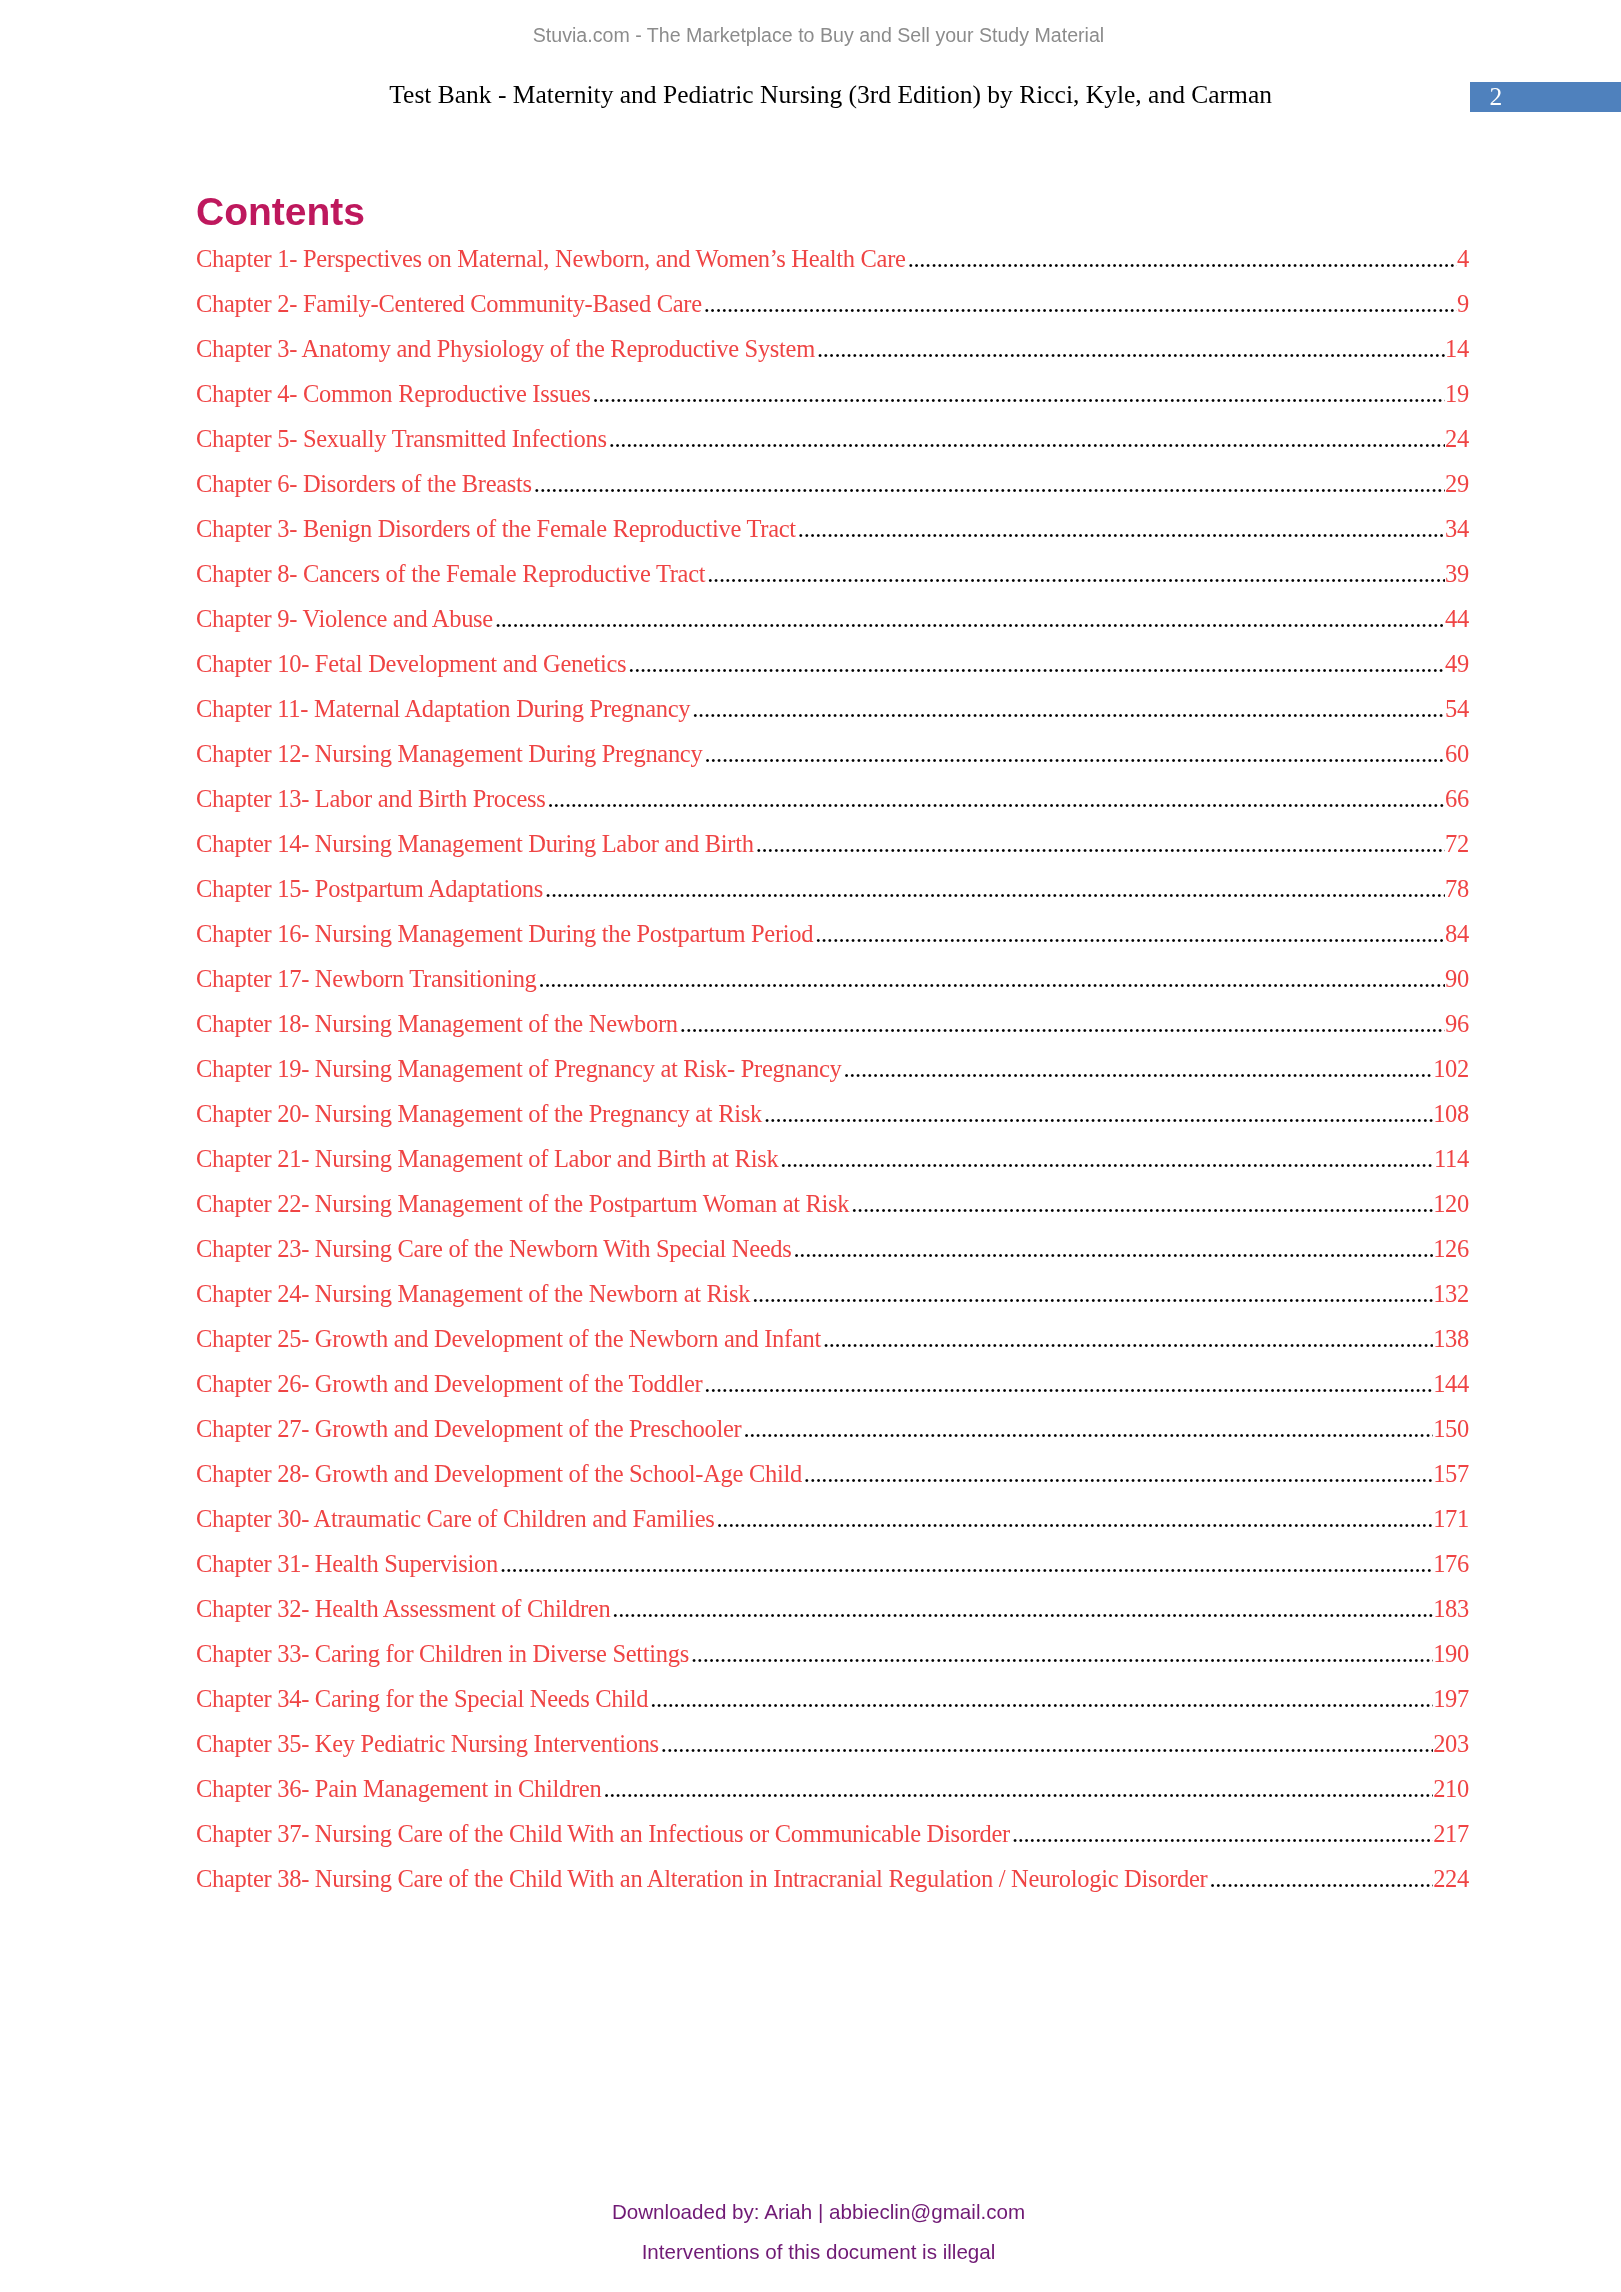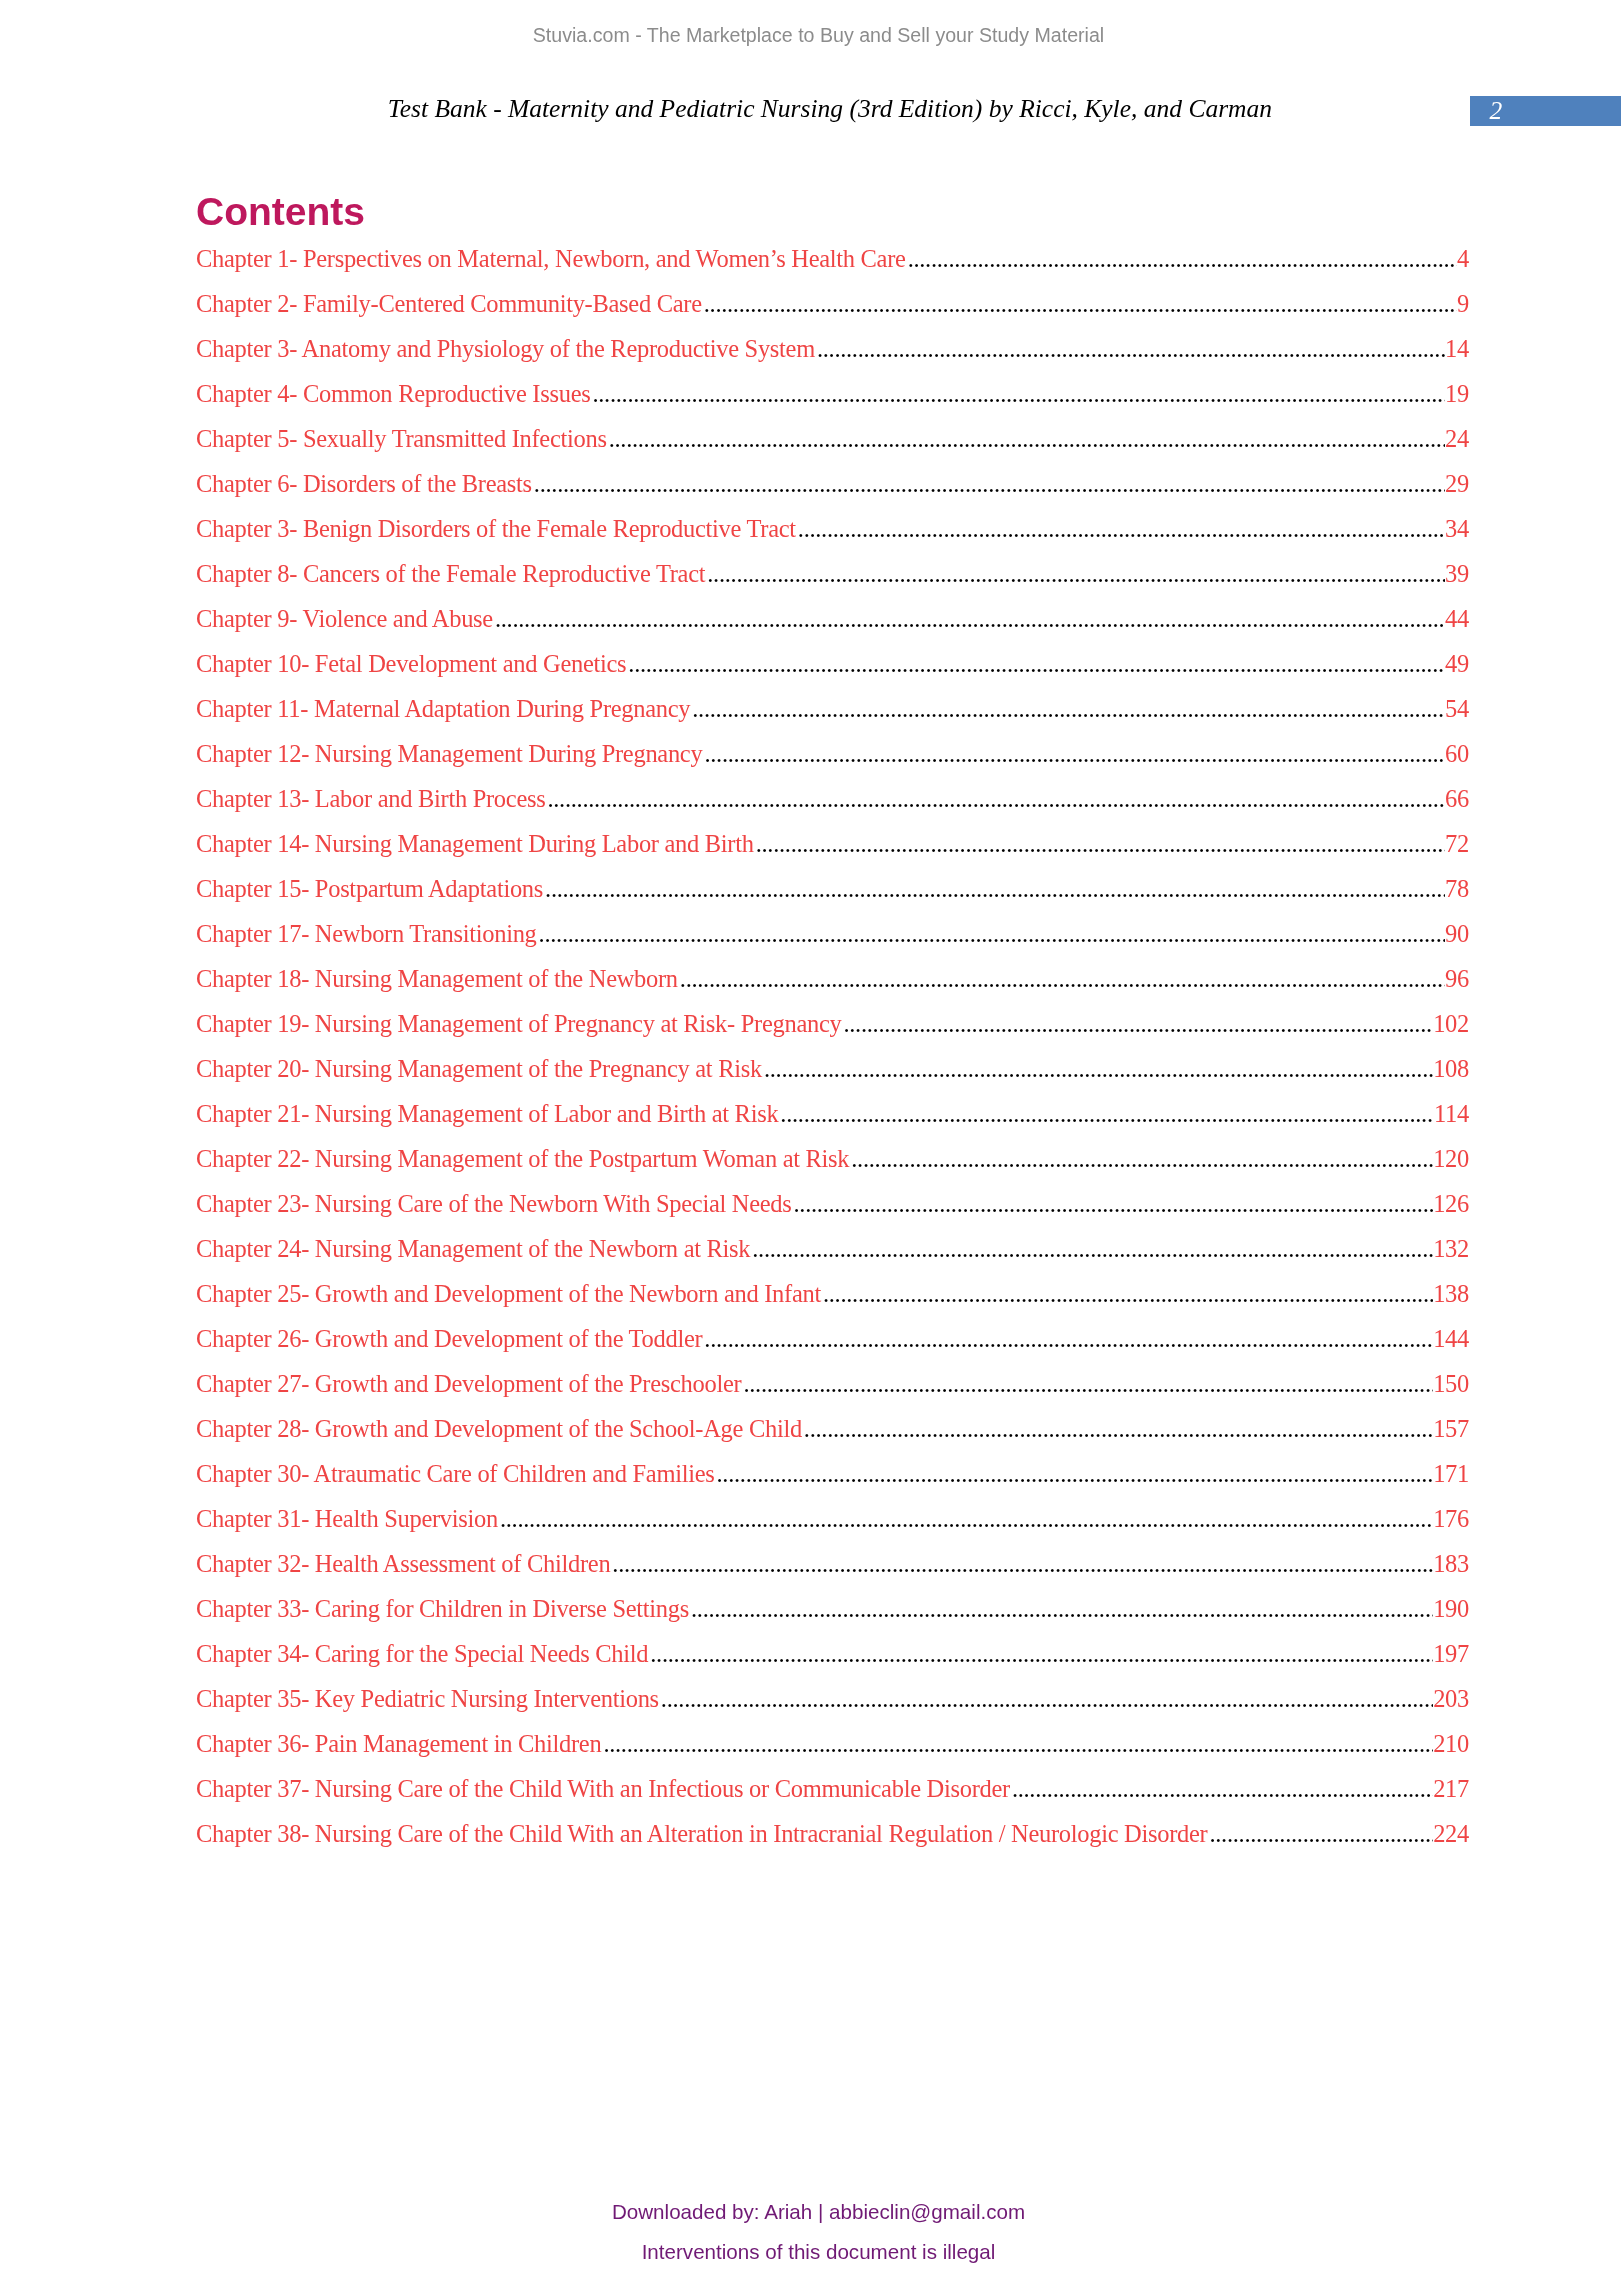--- a/index.html
+++ b/index.html
@@ -2,21 +2,21 @@
 <html><head>
   <meta charset="utf-8">
   <style>
     html, body { margin: 0; padding: 0; background: #ffffff; }
     body { width: 1621px; height: 2293px; position: relative; overflow: hidden; }
     .watermark-top {
       position: absolute; top: 23.5px; left: 0; width: 1621px; text-align: center;
       font-family: "Liberation Sans", sans-serif; font-size: 19.6px; color: #8c8c8c; margin-left: 8px;
     }
     .running-header {
-      position: absolute; top: 96px; left: 0; width: 1443px; height: 31px; font-style: italic;
+      position: absolute; top: 82px; left: 0; width: 1443px; height: 31px;
     }
     .running-title {
       position: absolute; right: 171px; top: -2px;
       font-family: "Liberation Serif", serif; font-size: 25.5px; color: #000;
       white-space: nowrap;
     }
     .page-box {
       position: absolute; left: 1470px; top: 0; width: 151px; height: 30px;
       background: #4f81bd; color: #fff;
       font-family: "Liberation Serif", serif; font-size: 25.5px; line-height: 30px;
@@ -133,20 +133,25 @@
       <span class="toc-label">Chapter 14- Nursing Management During Labor and Birth </span>
       <span class="toc-leader"></span>
       <span class="toc-page">72</span>
     </li>
   <li class="toc-row">
       <span class="toc-label">Chapter 15- Postpartum Adaptations </span>
       <span class="toc-leader"></span>
       <span class="toc-page">78</span>
     </li>
   <li class="toc-row">
+      <span class="toc-label">Chapter 16- Nursing Management During the Postpartum Period </span>
+      <span class="toc-leader"></span>
+      <span class="toc-page">84</span>
+    </li>
+  <li class="toc-row">
       <span class="toc-label">Chapter 17- Newborn Transitioning </span>
       <span class="toc-leader"></span>
       <span class="toc-page">90</span>
     </li>
   <li class="toc-row">
       <span class="toc-label">Chapter 18- Nursing Management of the Newborn</span>
       <span class="toc-leader"></span>
       <span class="toc-page">96</span>
     </li>
   <li class="toc-row">

